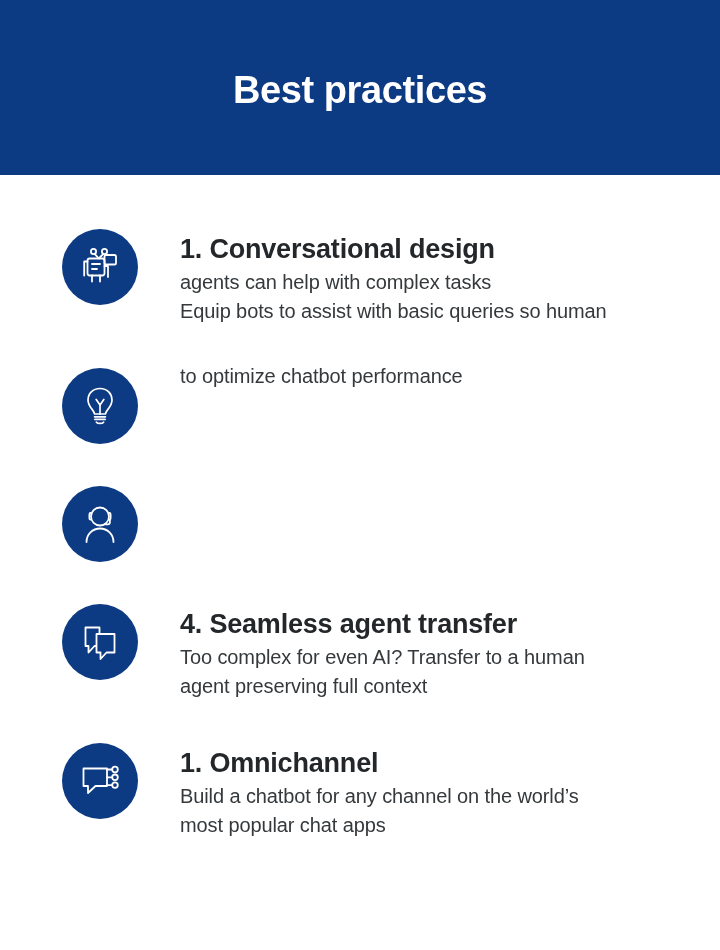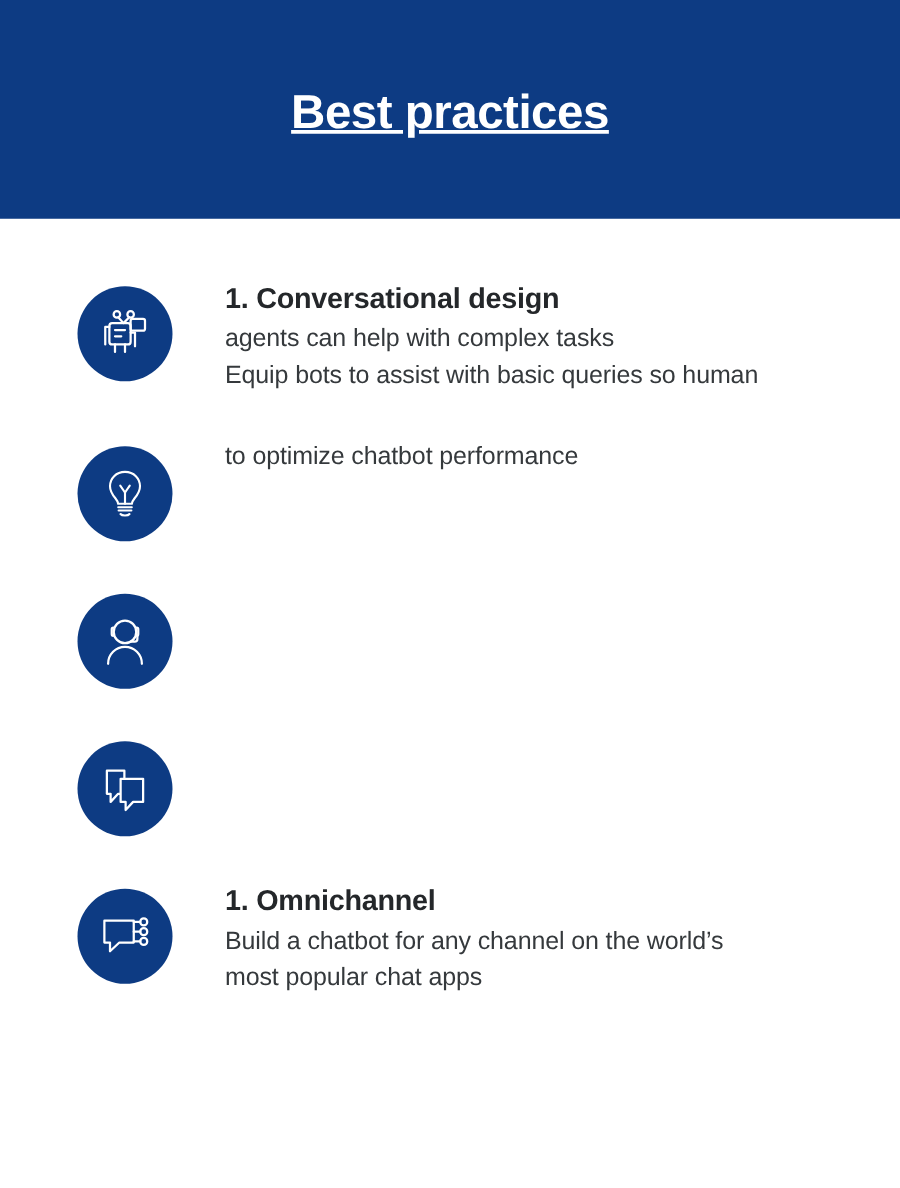--- a/index.html
+++ b/index.html
@@ -34,21 +34,20 @@
   }
   .header-title-line {
     color: #ffffff;
     font-family: "Liberation Sans", sans-serif;
     font-weight: bold;
     font-size: 38px;
     line-height: 49px;
     letter-spacing: -0.4px;
     text-align: center;
     white-space: nowrap;
-    text-decoration: underline;
   }
 
   
   .list {
     padding: 48px 0 0 0;
     margin: 0;
     list-style: none;
   }
   .item {
     display: flex;
@@ -73,24 +72,24 @@
   }
   .item-text {
     flex: 1 1 auto;
     padding-left: 42px;
     padding-top: 0px;
   }
   .item-heading {
     color: #24272a;
     font-family: "Liberation Sans", sans-serif;
     font-weight: bold;
-    font-size: 23px;
+    font-size: 27px;
     line-height: 29px;
     letter-spacing: -0.2px;
-    margin: 1px 0 4px 0;
+    margin: 12px 0 4px 0;
     white-space: nowrap;
   }
   .item-body {
     color: #35393c;
     font-family: "Liberation Sans", sans-serif;
     font-weight: normal;
     font-size: 20px;
     line-height: 29px;
     letter-spacing: -0.1px;
     margin: 0;
@@ -169,20 +168,27 @@
       </div>
     </li>
 
     <li class="item">
       <div class="icon-badge">
         <svg width="44" height="44" viewBox="0 0 44 44" fill="none" stroke="#ffffff" stroke-width="1.8" stroke-linecap="round" stroke-linejoin="round">
           <path d="M21.5 7.5 H7.5 V26 H10.5 V32.5 L16.5 26 H21.5 Z"></path>
           <path d="M36.5 14 H18.5 V32.5 H22.5 V39 L28.5 32.5 H36.5 Z" fill="#0d3b83"></path>
         </svg>
       </div>
+      <div class="item-text">
+        <h3 class="item-heading">4. Seamless agent transfer</h3>
+        <p class="item-body">
+          <span>Too complex for even AI? Transfer to a human</span>
+          <span>agent preserving full context</span>
+        </p>
+      </div>
     </li>
 
     <li class="item">
       <div class="icon-badge">
         <svg width="46" height="42" viewBox="0 0 46 42" fill="none" stroke="#ffffff" stroke-width="1.8" stroke-linecap="round" stroke-linejoin="round">
           <path d="M30 8.5 H6.5 V26 H11 V33 L18.5 26 H30 Z"></path>
           <circle cx="38" cy="9.5" r="2.8"></circle>
           <circle cx="38" cy="17.3" r="2.8"></circle>
           <circle cx="38" cy="25.1" r="2.8"></circle>
           <line x1="30" y1="9.5" x2="35.2" y2="9.5"></line>

